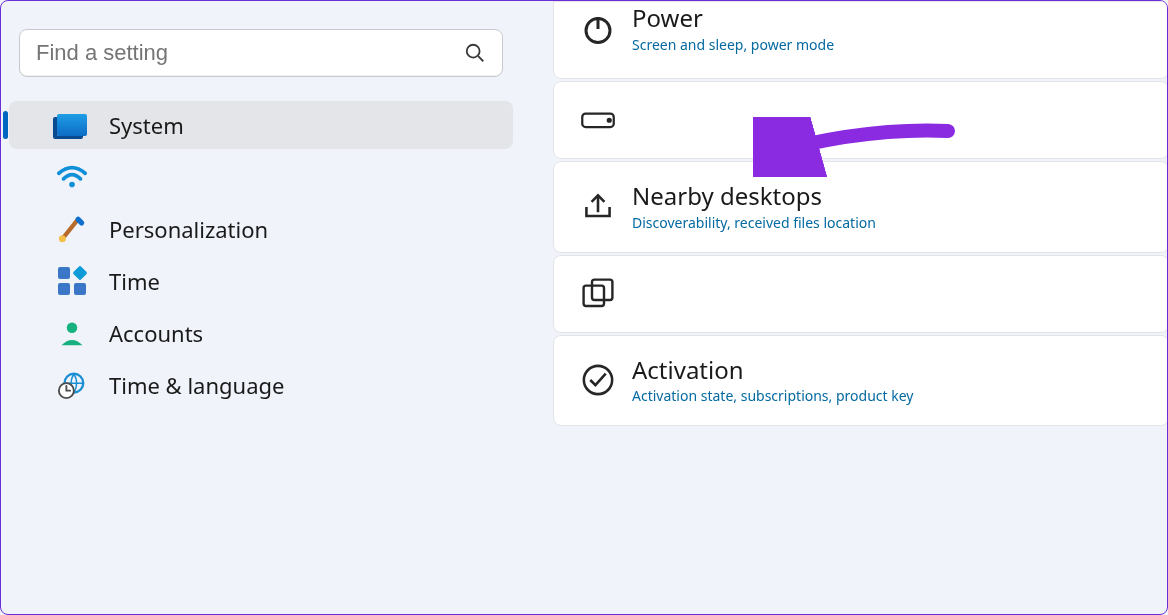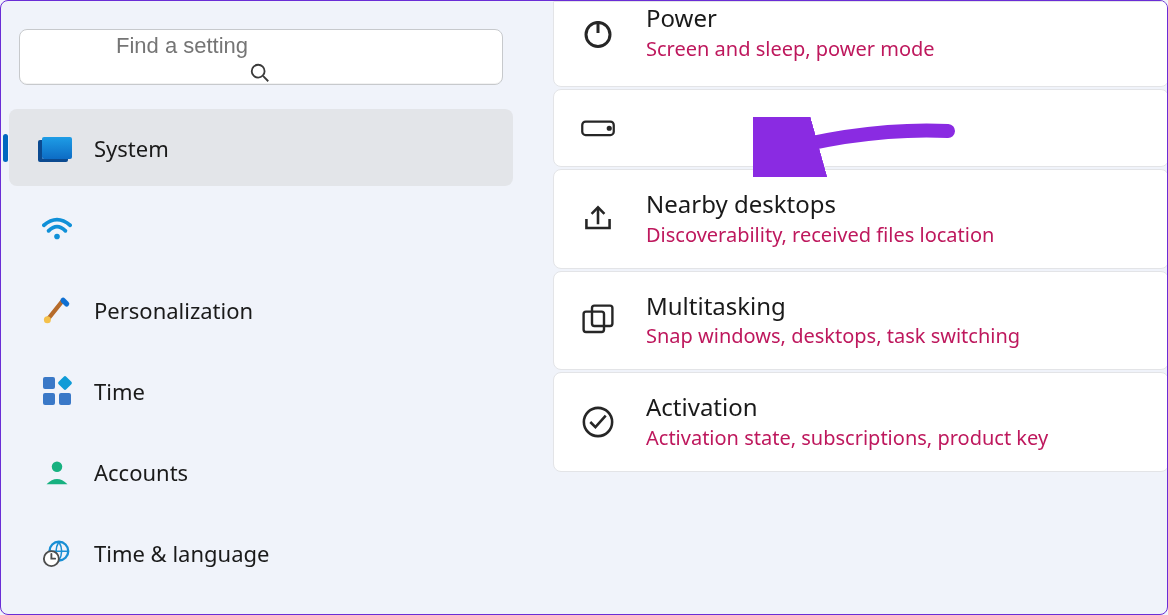--- a/index.html
+++ b/index.html
@@ -25,27 +25,26 @@
     height: 615px;
     padding: 18px 0 0 0;
   }
   .search-wrap {
     margin: 10px 18px 24px 18px;
   }
   .search {
     display: flex;
     align-items: center;
     width: 100%;
-    height: 56px;
+    height: 48px;
     background: #fff;
     border: 1px solid #c7c9cc;
     border-radius: 8px;
     padding: 0 16px 0 14px;
     box-shadow: inset 0 -1px 0 rgba(0,0,0,.05);
-    flex-direction: column;
   }
   .search input {
     flex: 1;
     border: none;
     outline: none;
     font-size: 22px;
     color: #6a6a6a;
     background: transparent;
   }
   .search .mag {
@@ -54,22 +53,22 @@
     color: #3a3a3a;
   }
 
   .nav {
     margin-top: 14px;
   }
   .nav-item {
     display: flex;
     align-items: center;
     gap: 22px;
-    height: 77px;
-    padding: 0 20px 0 33px;
+    height: 48px;
+    padding: 0 20px 0 48px;
     margin: 4px 8px 4px 8px;
     border-radius: 8px;
     cursor: default;
     position: relative;
   }
   .nav-item.active {
     background: #e3e5e9;
   }
   .nav-item.active::before {
     content: "";
@@ -128,21 +127,21 @@
     height: 615px;
     padding-top: 0;
   }
   .card {
     background: #fff;
     border: 1px solid #e3e4e7;
     border-radius: 8px;
     margin-bottom: 2px;
     display: flex;
     align-items: center;
-    gap: 30px;
+    gap: 16px;
     padding: 20px 22px 20px 26px;
   }
   .card.top-clip {
     border-top-left-radius: 0;
     border-top-right-radius: 0;
     margin-top: 0;
     padding-top: 2px;
     padding-bottom: 24px;
   }
   .card .cico {
@@ -152,22 +151,22 @@
     color:#262626;
     flex: 0 0 36px;
   }
   .card .txt .title {
     font-size: 24px;
     font-weight: 400;
     color: #1a1a1a;
     line-height: 1.2;
   }
   .card .txt .sub {
-    font-size: 20px;
-    color: #be185d;
+    font-size: 14px;
+    color: #0369a1;
     margin-top: 2px;
   }
 
   
   .arrow {
     position: absolute;
     left: 752px;
     top: 116px;
     width: 210px;
     height: 60px;
@@ -300,24 +299,20 @@
     </div>
   </div>
 
   <div class="card">
     <span class="cico">
       <svg viewBox="0 0 30 30" fill="none" stroke="currentColor" stroke-width="2">
         <rect x="3" y="8" width="17" height="17" rx="2"></rect>
         <rect x="10" y="3" width="17" height="17" rx="2"></rect>
       </svg>
     </span>
-    <div class="txt">
-      <div class="title">Multitasking</div>
-      <div class="sub">Snap windows, desktops, task switching</div>
-    </div>
   </div>
 
   <div class="card">
     <span class="cico">
       <svg viewBox="0 0 28 28" fill="none" stroke="currentColor" stroke-width="2">
         <circle cx="14" cy="14" r="11"></circle>
           <path d="M8 14l4 4 8-9"></path>
       </svg>
     </span>
     <div class="txt">

